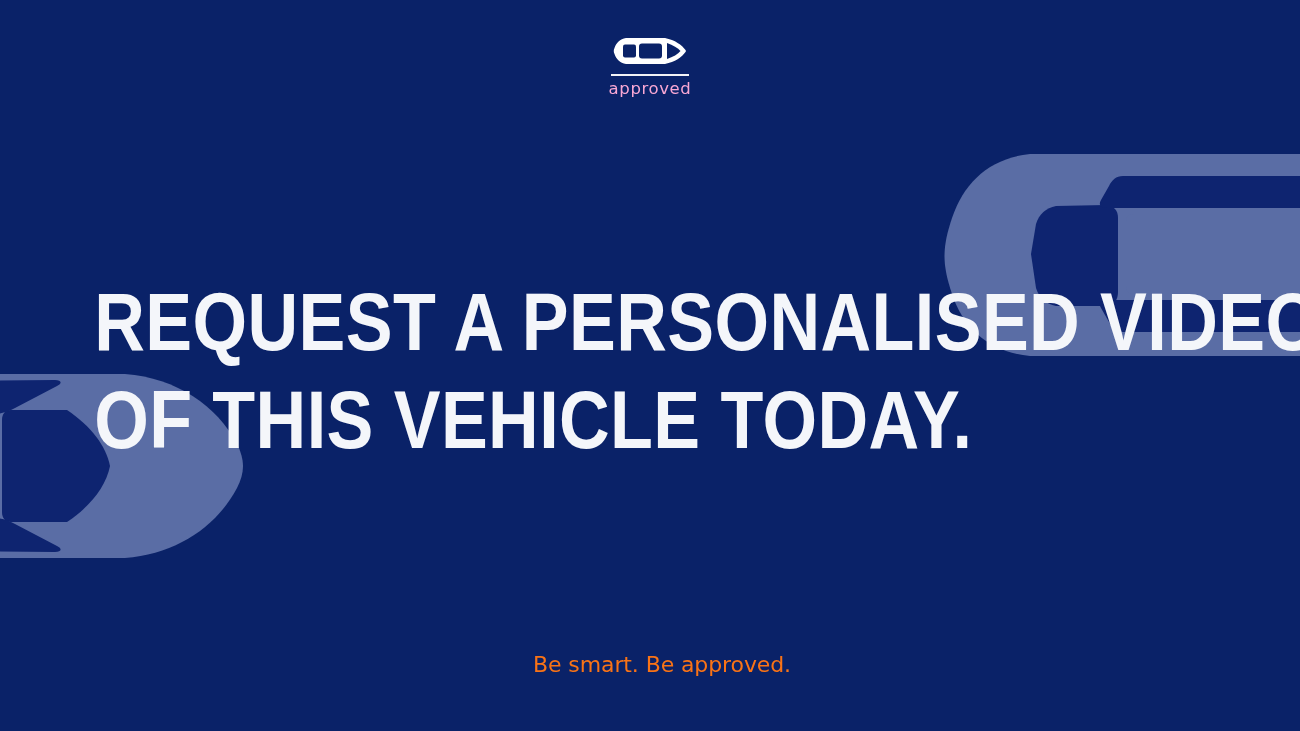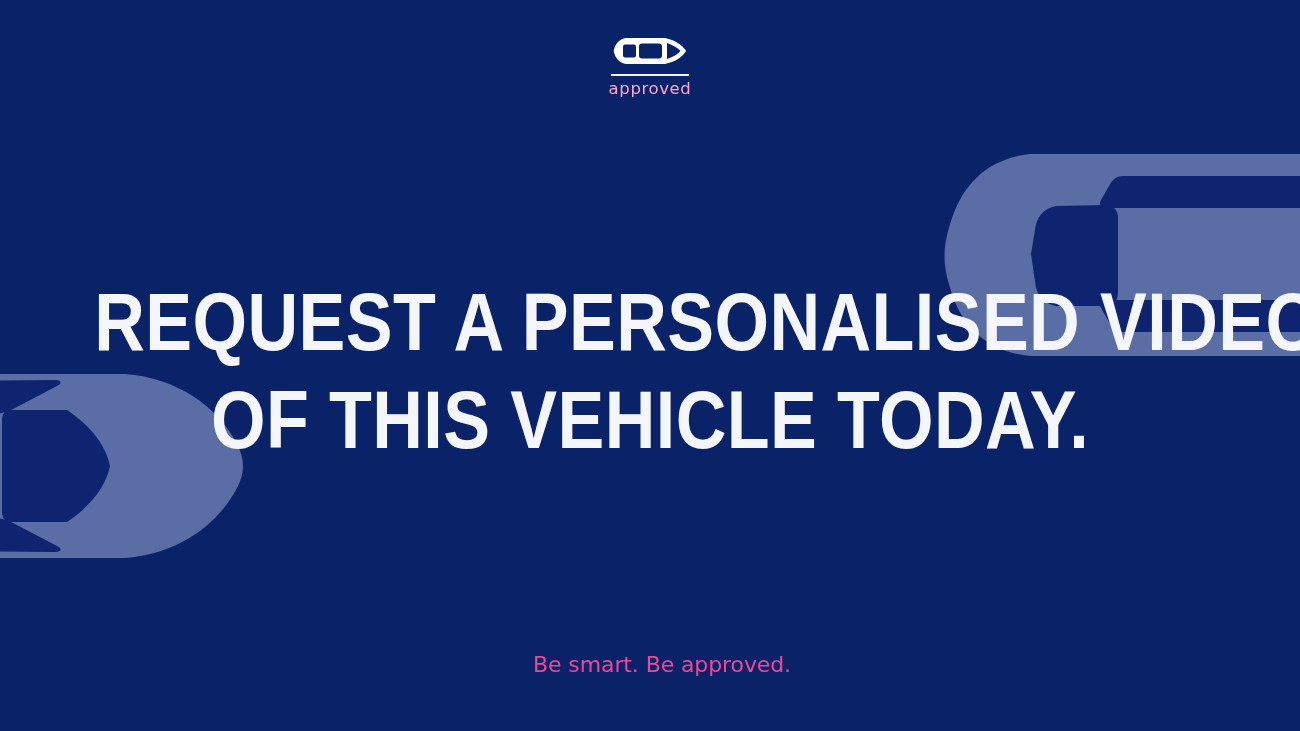--- a/index.html
+++ b/index.html
@@ -74,21 +74,20 @@
     line-height: 1;
   }
 
   
   .headline {
     position: absolute;
     left: 0;
     right: 0;
     top: 262px;
     z-index: 2;
-    text-align: center;
     color: #f4f6fa;
     font-family: "Liberation Sans Narrow", "Liberation Sans", "DejaVu Sans Condensed", sans-serif;
     font-weight: 700;
   }
   .headline .line {
     display: block;
     white-space: nowrap;
     line-height: .96;
     letter-spacing: 0.5px;
     transform: scaleX(0.855);
@@ -98,21 +97,21 @@
   .headline .line-2 { font-size: 82px; margin-top: 19px; }
 
   
   .tagline {
     position: absolute;
     left: 0;
     right: 0;
     top: 653px;
     z-index: 3;
     text-align: center;
-    color: #ec4899;
+    color: #f97316;
     font-family: "DejaVu Sans", "Liberation Sans", sans-serif;
     font-size: 22px;
     font-weight: 400;
     letter-spacing: -0.1px;
     line-height: 1.1;
     padding-left: 24px;
   }
 </style>
 </head>
 <body>

